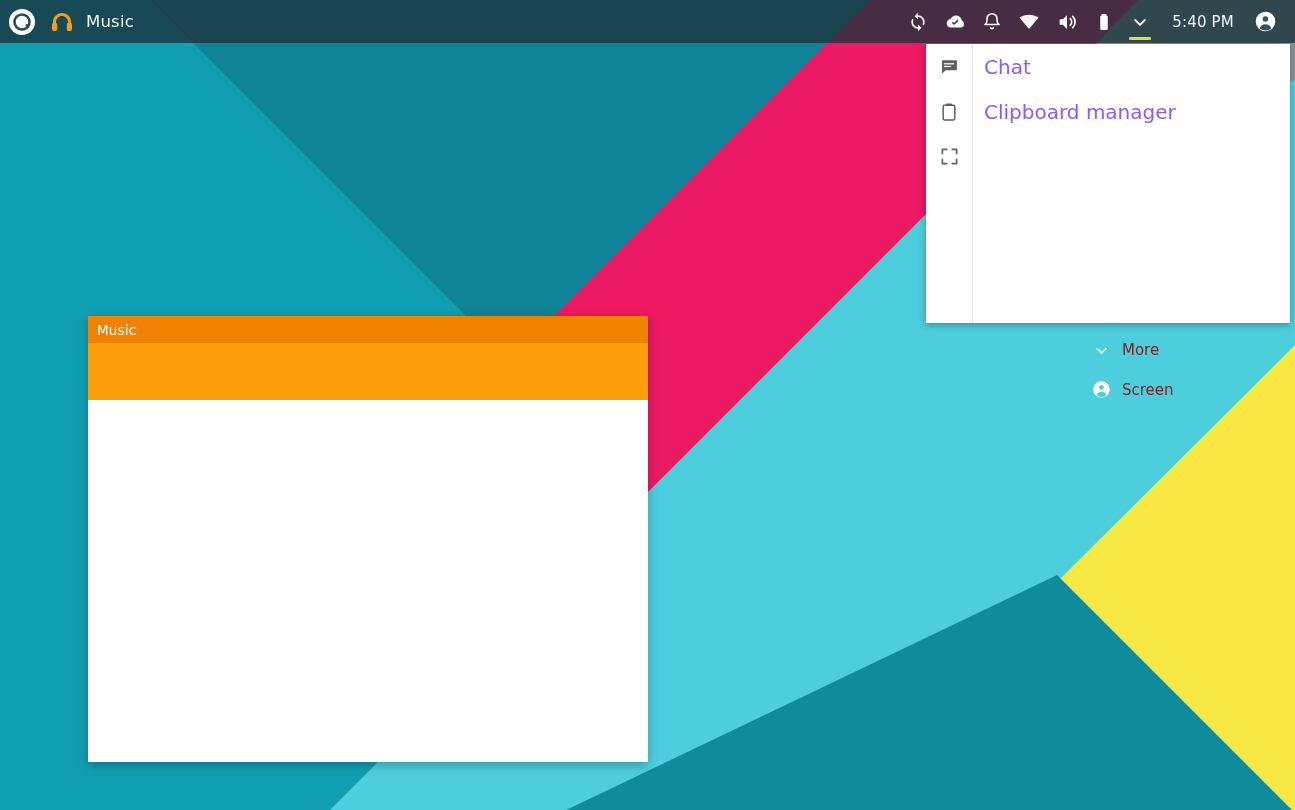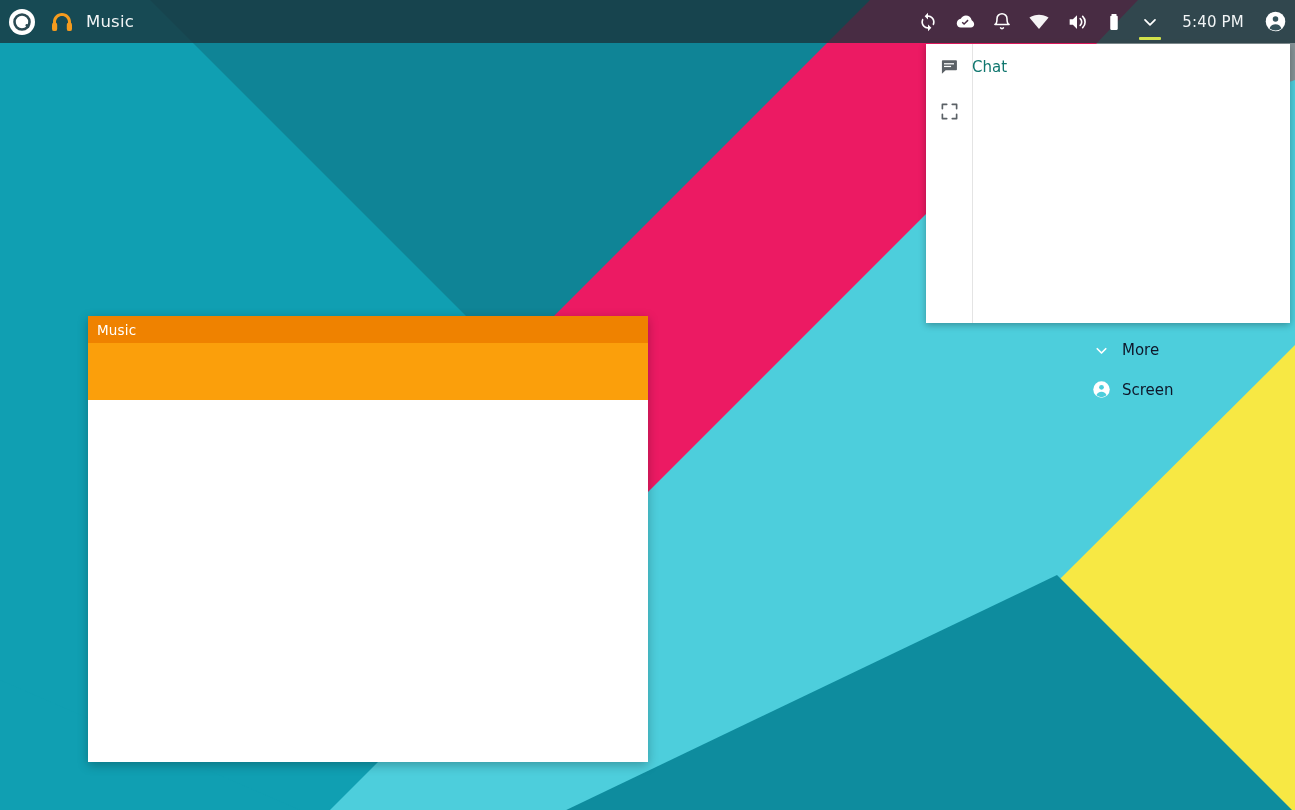--- a/index.html
+++ b/index.html
@@ -57,20 +57,21 @@
   .app-title {
     font-size: 16.5px;
     letter-spacing: .2px;
     color: #f2f5f6;
   }
   .tb-spacer { flex: 1 1 auto; }
   .tb-right {
     display: flex;
     align-items: center;
     height: 43px;
+    padding-right: 10px;
     text-align: right;
   }
   .tray-item {
     position: relative;
     height: 43px;
     min-width: 29px;
     padding: 0 8px;
     display: flex;
     align-items: center;
     justify-content: center;
@@ -124,31 +125,32 @@
   }
   .menu-item .mi-icon {
     width: 46px;
     min-width: 46px;
     display: flex;
     align-items: center;
     justify-content: center;
     color: #5b6166;
   }
   .menu-item .mi-label {
-    font-size: 15px;
-    color: #0f766e;
+    padding-left: 12px;
+    font-size: 20px;
+    color: #8b5cf6;
     white-space: nowrap;
   }
 
   
   .desk-label {
     position: absolute;
     display: flex;
     align-items: center;
-    color: #0f172a;
+    color: #7f1d1d;
     font-size: 15px;
     z-index: 20;
     white-space: nowrap;
   }
   .desk-label .dl-icon {
     width: 22px;
     display: flex;
     align-items: center;
     justify-content: center;
     margin-right: 10px;
@@ -314,20 +316,29 @@
       <div class="mi-icon">
         <svg width="20" height="20" viewBox="0 0 24 24" fill="#5b6166">
           <path d="M3.5 4h17a1 1 0 0 1 1 1v10a1 1 0 0 1-1 1H8l-4.5 4V5a1 1 0 0 1 1-1z"></path>
           <rect x="6" y="7.4" width="12" height="1.5" fill="#ffffff"></rect>
           <rect x="6" y="10.6" width="8.5" height="1.5" fill="#ffffff"></rect>
         </svg>
       </div>
       <div class="mi-label">Chat</div>
     </div>
 
+    <div class="menu-item">
+      <div class="mi-icon">
+        <svg width="20" height="20" viewBox="0 0 24 24" fill="none" stroke="#5b6166" stroke-width="1.8" stroke-linecap="round" stroke-linejoin="round">
+          <rect x="5" y="4" width="14" height="17.5" rx="1.6"></rect>
+          <path d="M9.2 4V2.8h5.6V4" fill="#5b6166" stroke="#5b6166"></path>
+        </svg>
+      </div>
+      <div class="mi-label">Clipboard manager</div>
+    </div>
 
     <div class="menu-item">
       <div class="mi-icon">
         <svg width="19" height="19" viewBox="0 0 24 24" fill="none" stroke="#5b6166" stroke-width="2.1" stroke-linecap="round" stroke-linejoin="round">
           <polyline points="3,8.5 3,3 8.5,3"></polyline>
           <polyline points="15.5,3 21,3 21,8.5"></polyline>
           <polyline points="21,15.5 21,21 15.5,21"></polyline>
           <polyline points="8.5,21 3,21 3,15.5"></polyline>
         </svg>
       </div>

